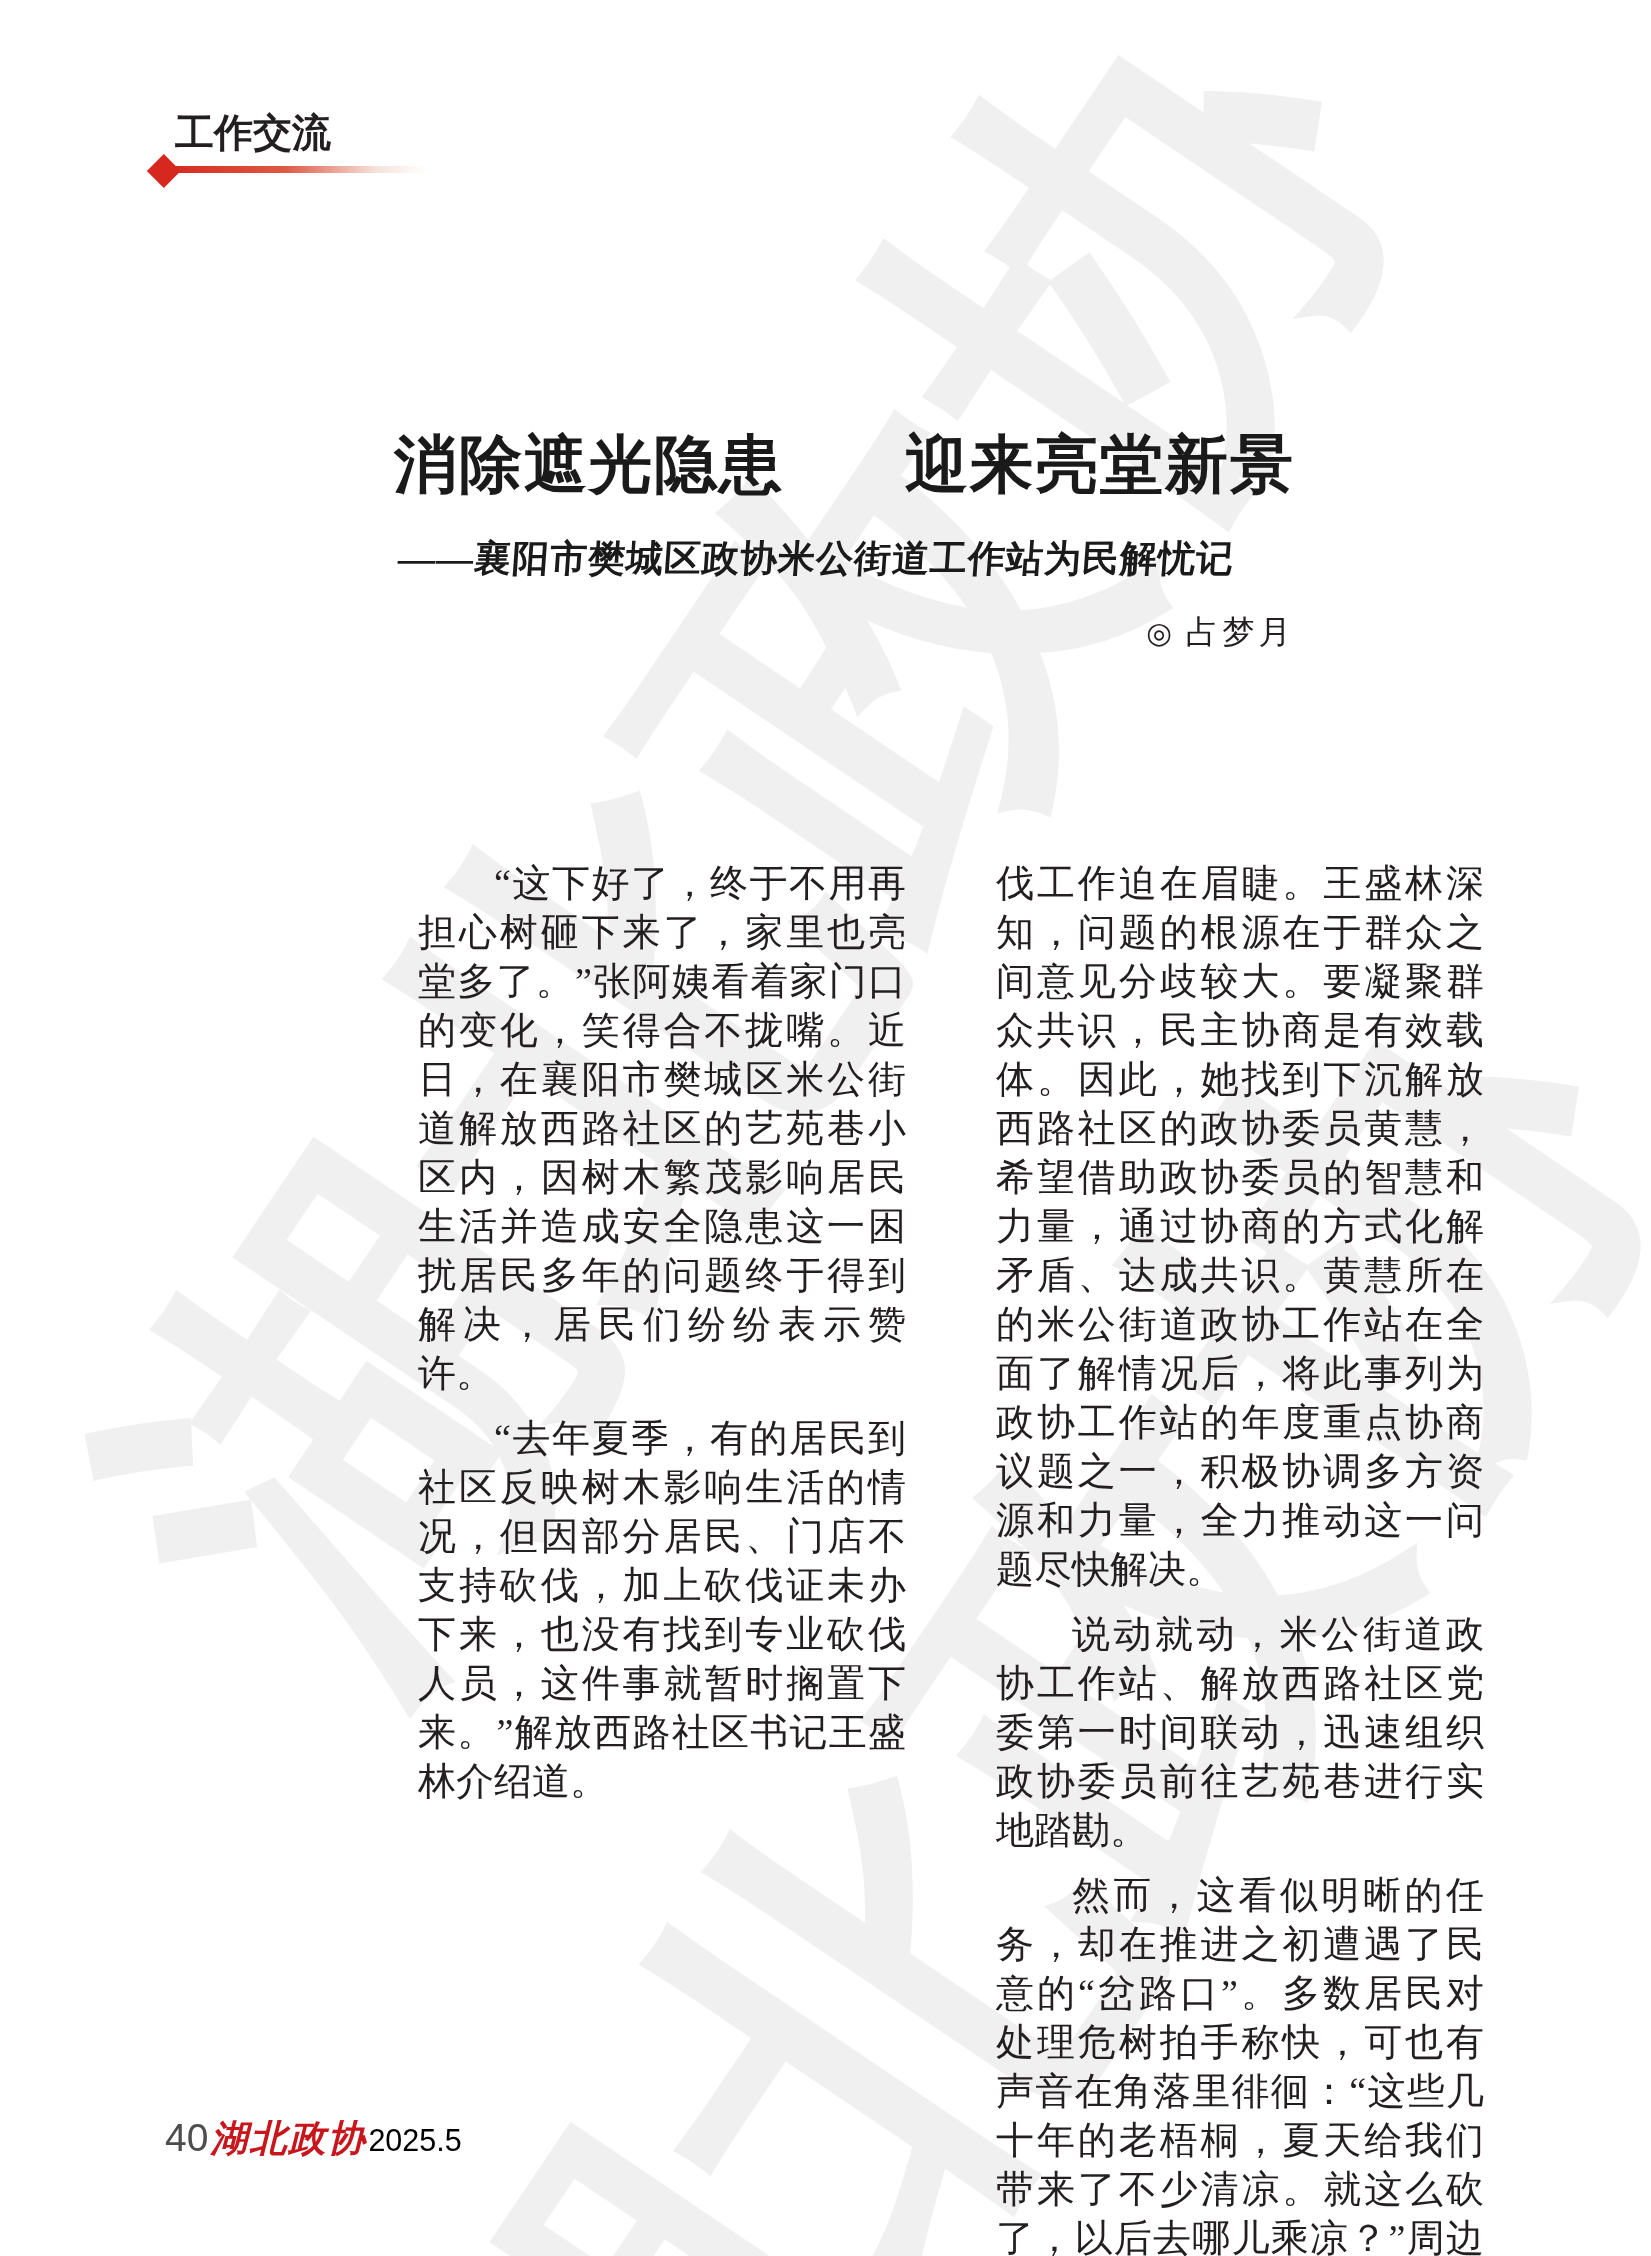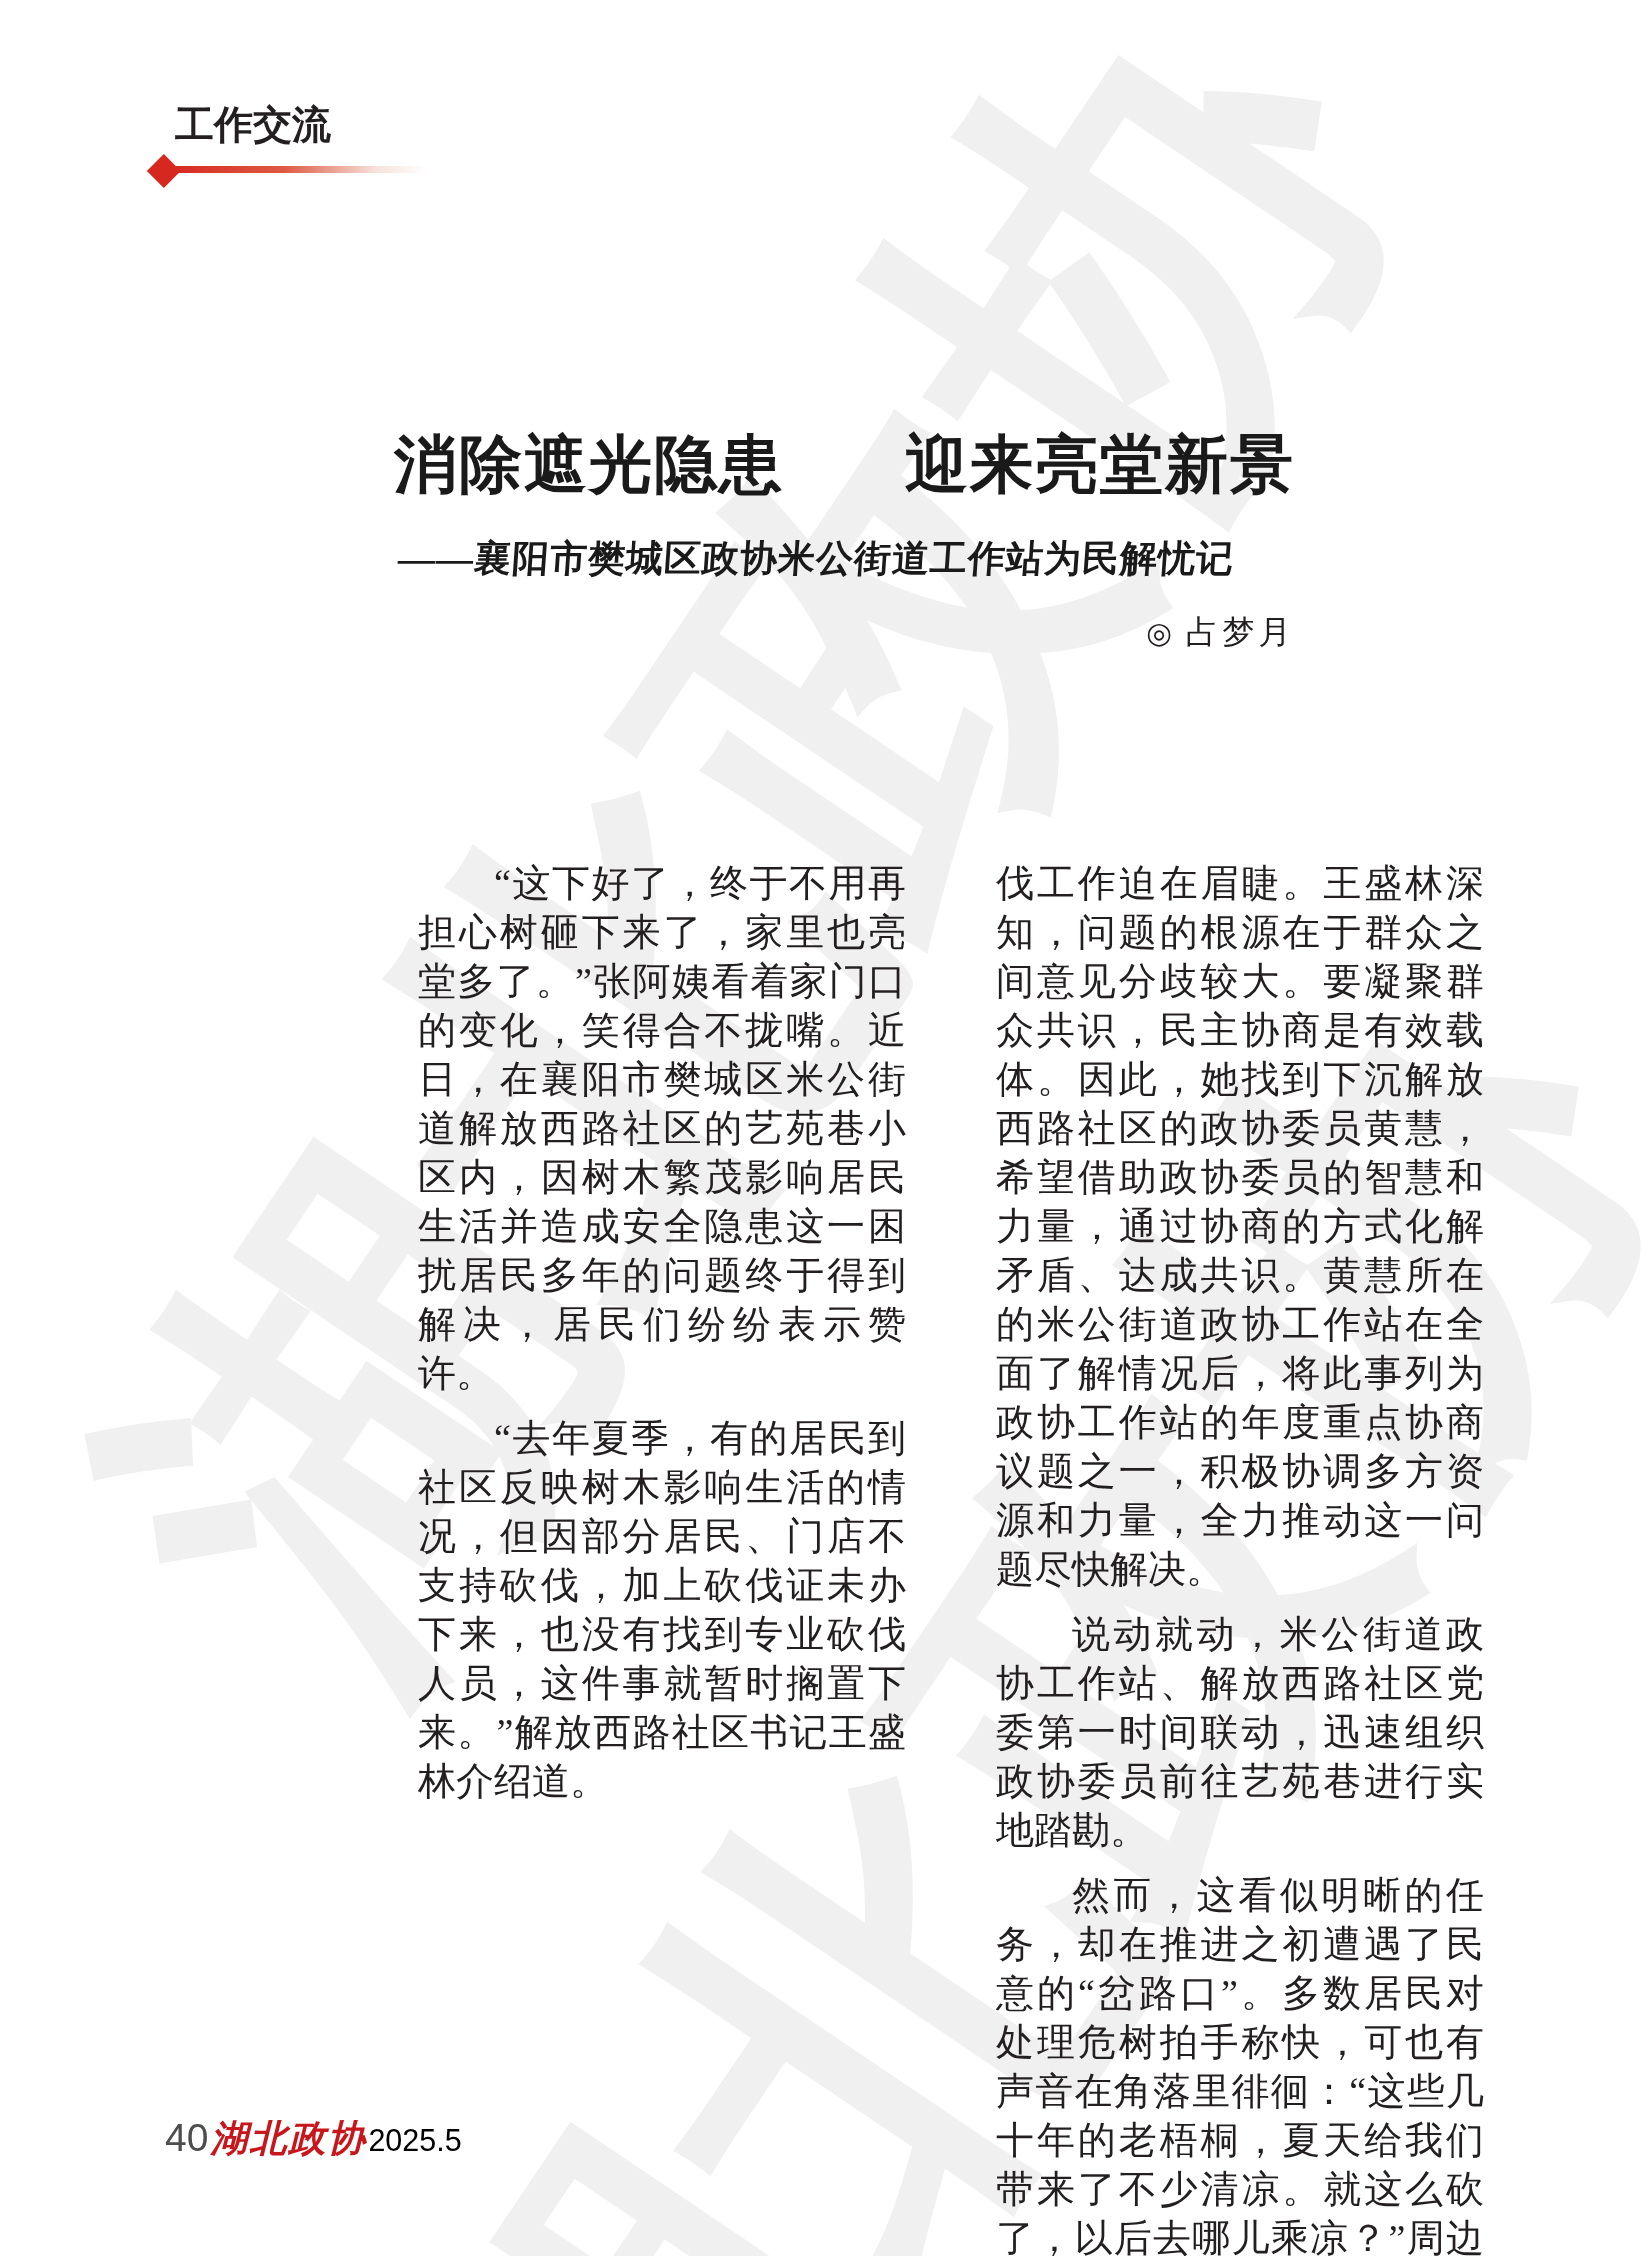--- a/index.html
+++ b/index.html
@@ -5,21 +5,21 @@
   html,body{margin:0;padding:0;background:#ffffff;}
   .page{position:relative;width:1652px;height:2257px;background:#ffffff;overflow:hidden;
         font-family:"Liberation Serif","DejaVu Serif",serif;color:#231f20;}
   
   .watermark{position:absolute;color:#f0f0f0;font-family:"DejaVu Serif",serif;font-weight:bold;
              font-size:463px;line-height:1;white-space:nowrap;transform-origin:0 0;z-index:0;
              user-select:none;pointer-events:none;}
   .wm-1{left:39px;top:1478px;transform:rotate(-56deg);}
   .wm-2{left:296px;top:2463px;transform:rotate(-56deg);}
   
-  .section-label{position:absolute;left:175px;top:98px;font-family:"Liberation Sans","DejaVu Sans",sans-serif;
+  .section-label{position:absolute;left:175px;top:106px;font-family:"Liberation Sans","DejaVu Sans",sans-serif;
                  font-size:39px;font-weight:bold;color:#231f20;z-index:2;}
   .diamond{position:absolute;left:152px;top:159px;width:23.6px;height:23.6px;background:#d7281f;
            transform:rotate(45deg);z-index:2;}
   .accent-line{position:absolute;left:169px;top:166px;width:258px;height:6.9px;z-index:1;
                background:linear-gradient(to right,#d7281f 0%,#dd5a43 45%,rgba(230,170,150,0.35) 80%,rgba(255,255,255,0) 100%);}
   
   .title{position:absolute;left:394px;top:422px;width:901px;display:flex;justify-content:space-between;
          font-size:63px;font-weight:bold;letter-spacing:2px;color:#1a1a1a;z-index:2;white-space:nowrap;}
   .subtitle{position:absolute;left:398px;top:534px;width:896px;font-size:37px;font-weight:600;
             color:#1a1a1a;z-index:2;white-space:nowrap;transform:skewX(-4deg);letter-spacing:1px;}

